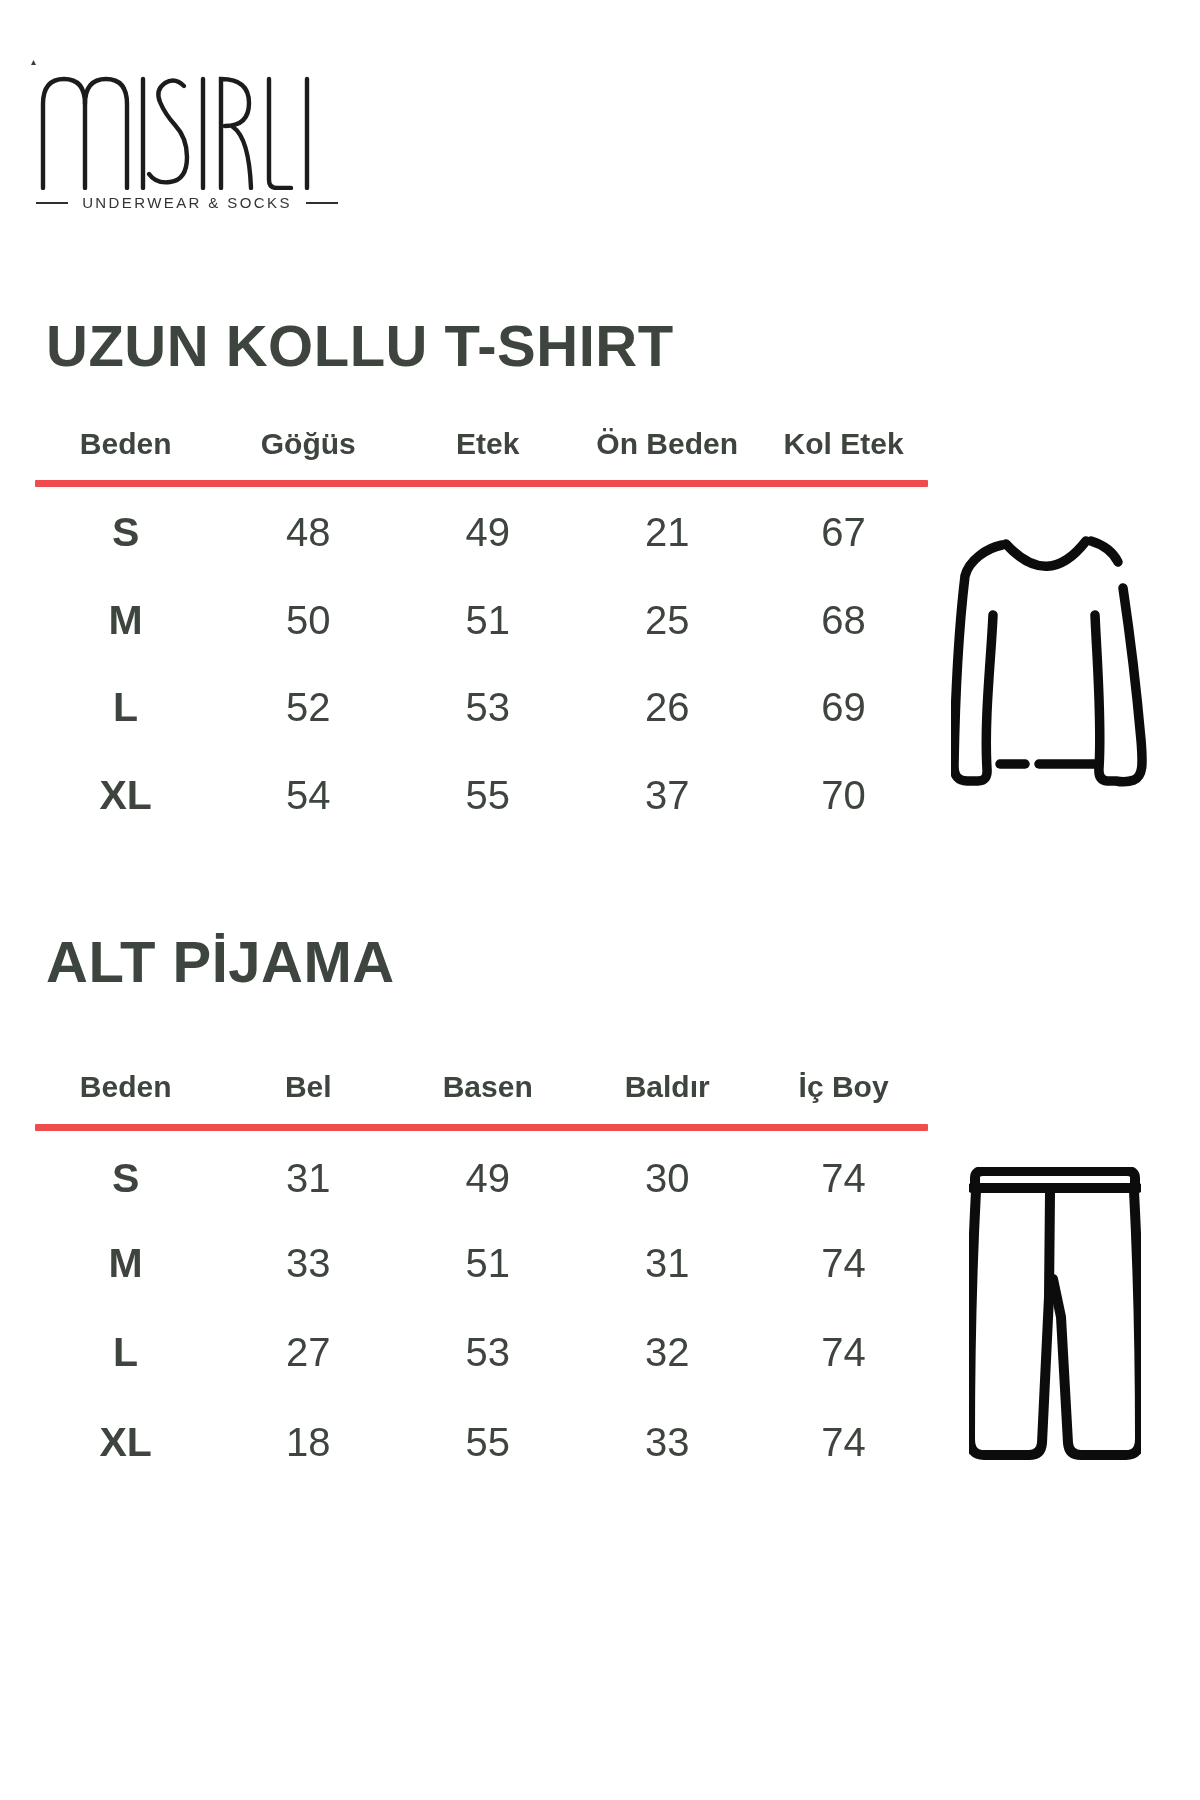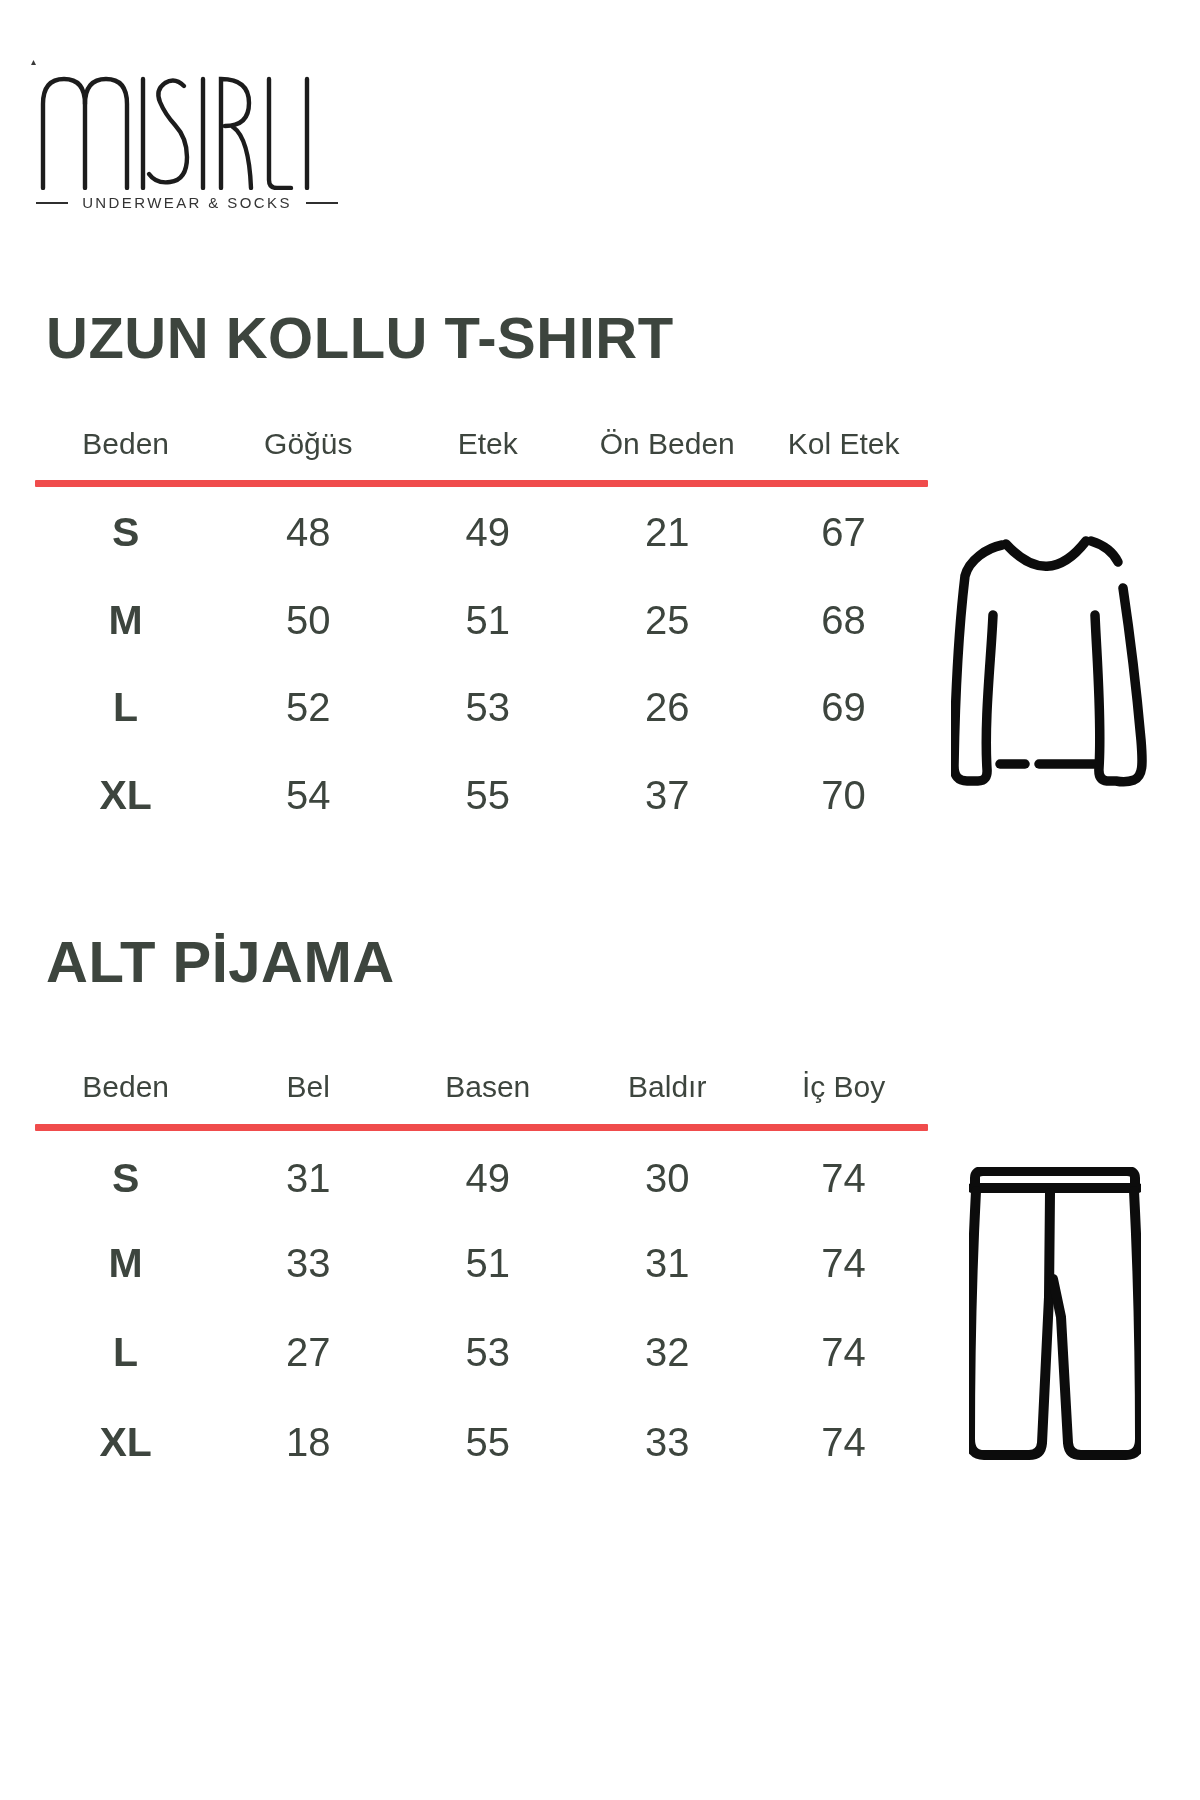--- a/index.html
+++ b/index.html
@@ -24,32 +24,32 @@
   .logo-tagline{
     font-size:15px;letter-spacing:2.4px;color:#343434;font-weight:400;
     white-space:nowrap;
   }
 
   
   .section-title{
     left:46px;font-size:58px;font-weight:700;letter-spacing:0.5px;
     color:#3d453e;white-space:nowrap;
   }
-  .title-tshirt{top:304px;}
+  .title-tshirt{top:312px;}
   .title-pajama{top:928px;}
 
   
   .size-table{left:35px;width:893px;}
   .trow{
     position:absolute;left:0;width:100%;
     display:grid;grid-template-columns:20.3% 20.6% 19.6% 20.6% 18.9%;
     align-items:center;
   }
   .trow > div{text-align:center;}
-  .header-row{font-size:30px;font-weight:400;height:38px;}
+  .header-row{font-size:30px;font-weight:700;height:38px;}
   .data-row{height:46px;font-size:40px;font-weight:400;}
   .data-row .size-cell{font-weight:700;font-size:41px;}
   .red-rule{
     position:absolute;left:0;width:893px;height:7px;
     background:#f04c4c;border-radius:1px;
   }
 
   
   .t1-header{top:425px;}
   .t1-rule{top:480px;}

